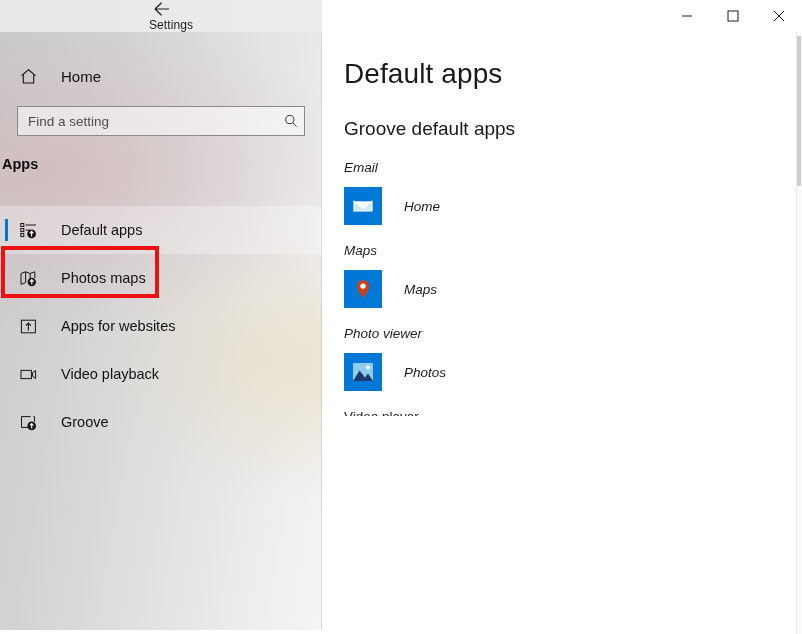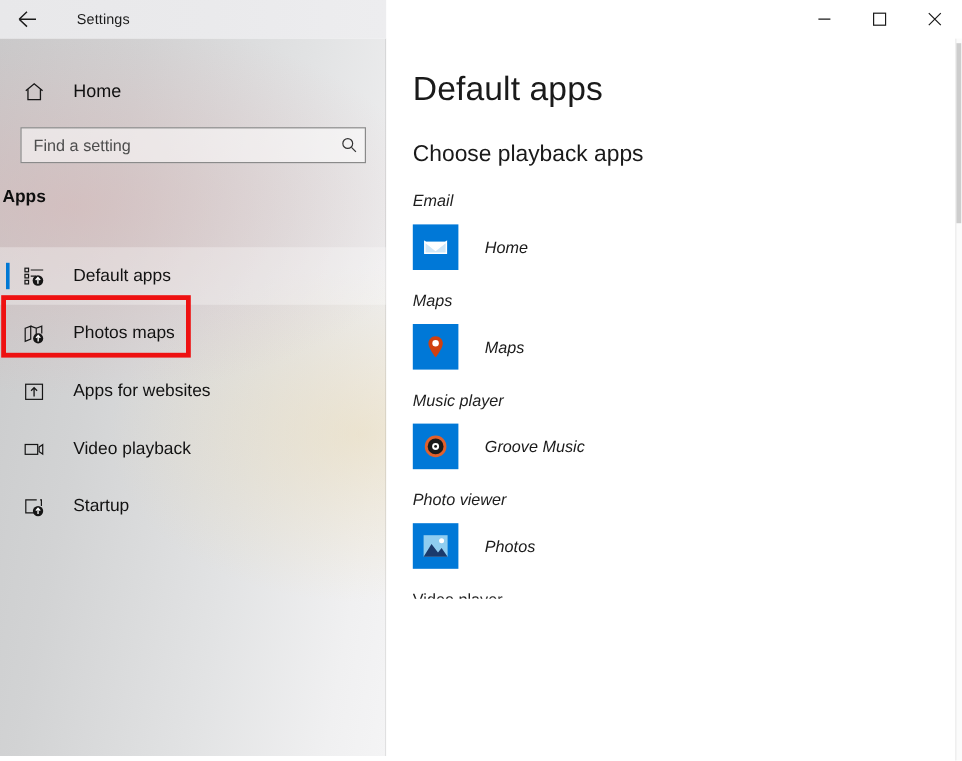--- a/index.html
+++ b/index.html
@@ -29,20 +29,21 @@
     z-index: 40;
   }
   #titlebar-left {
     position: absolute;
     left: 0; top: 0;
     width: 322px;
     height: 32px;
     background: linear-gradient(90deg, #e8e8ea 0%, #eaeaec 55%, #ededef 100%);
     display: flex;
     align-items: center;
+    flex-direction: column;
   }
   #back-button {
     width: 44px;
     height: 32px;
     display: flex;
     align-items: center;
     justify-content: center;
     color: #1a1a1a;
   }
   #back-button svg { display:block; }
@@ -399,31 +400,31 @@
 
       <div class="nav-item">
         <span class="nav-icon">
           <svg width="17" height="17" viewBox="0 0 17 17">
             <path d="M10.6 2.6 L1.5 2.6 L1.5 13.4 L8.4 13.4" stroke="#161616" stroke-width="1" fill="none"></path>
             <path d="M13.4 2.6 L14.5 2.6 L14.5 7.6" stroke="#161616" stroke-width="1" fill="none"></path>
             <circle cx="11.7" cy="11.9" r="4.3" fill="#161616"></circle>
             <path d="M11.7 14.4 L11.7 9.7 M9.9 11.5 L11.7 9.5 L13.5 11.5" stroke="#ffffff" stroke-width="1.1" fill="none"></path>
           </svg>
         </span>
-        <span class="nav-label">Startup</span>
+        <span class="nav-label">Groove</span>
       </div>
 
     </div>
   </div>
 
   <div id="red-highlight"></div>
 
   <div id="main">
     <div id="page-title">Default apps</div>
-    <div id="section-heading">Choose playback apps</div>
+    <div id="section-heading">Groove default apps</div>
 
     <div id="app-sections">
 
       <div class="app-section">
         <div class="app-category">Email</div>
         <div class="app-row">
           <span class="app-tile">
             <svg width="24" height="24" viewBox="0 0 24 24">
               <path d="M3 7.5 L21 7.5 L21 17 L3 17 Z" fill="#cfe6f7"></path>
               <path d="M3 7.5 L12 14 L21 7.5" fill="#ffffff" stroke="#ffffff" stroke-width="0.6"></path>
@@ -440,34 +441,20 @@
           <span class="app-tile">
             <svg width="24" height="24" viewBox="0 0 24 24">
               <path d="M12 3.2 C8.5 3.2 6 6 6 9.2 C6 13.4 12 20.8 12 20.8 C12 20.8 18 13.4 18 9.2 C18 6 15.5 3.2 12 3.2 Z" fill="#d1400f"></path>
               <circle cx="12" cy="9.1" r="2.7" fill="#ffffff"></circle>
             </svg>
           </span>
           <span class="app-name">Maps</span>
         </div>
       </div>
 
-      <div class="app-section">
-        <div class="app-category">Music player</div>
-        <div class="app-row">
-          <span class="app-tile">
-            <svg width="24" height="24" viewBox="0 0 24 24">
-              <circle cx="12" cy="12" r="9" fill="#e0602c"></circle>
-              <circle cx="12" cy="12" r="6.6" fill="#1a1a1a"></circle>
-              <circle cx="12" cy="12" r="2.9" fill="#ffffff"></circle>
-              <circle cx="12" cy="12" r="1.2" fill="#1a1a1a"></circle>
-            </svg>
-          </span>
-          <span class="app-name">Groove Music</span>
-        </div>
-      </div>
 
       <div class="app-section">
         <div class="app-category">Photo viewer</div>
         <div class="app-row">
           <span class="app-tile">
             <svg width="26" height="26" viewBox="0 0 26 26">
               <rect x="3" y="4" width="20" height="18" fill="#8fcdf0"></rect>
               <circle cx="18" cy="8.6" r="2.1" fill="#ffffff"></circle>
               <path d="M3 22 L9.6 11.4 L15 18.4 L18 14.6 L23 22 Z" fill="#1b3a6b"></path>
             </svg>

